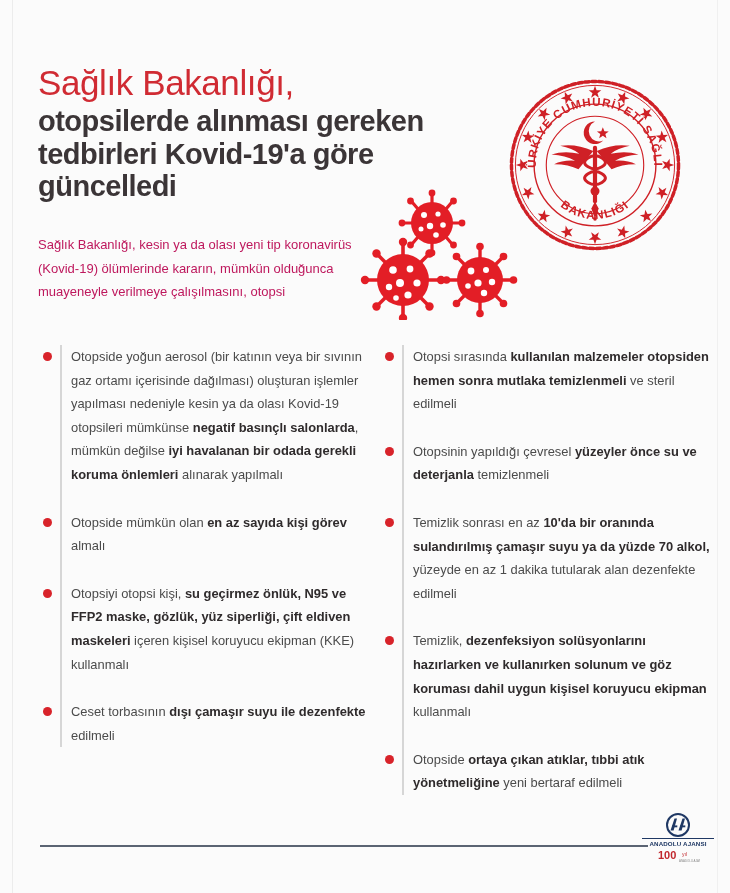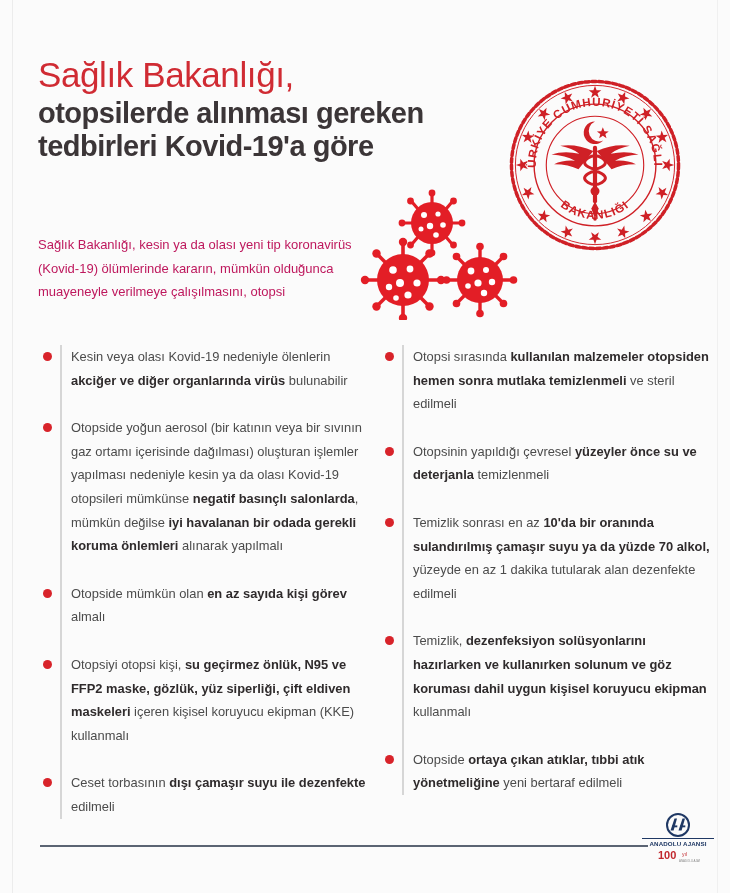--- a/index.html
+++ b/index.html
@@ -46,21 +46,21 @@
     left: 38px;
     top: 54px;
     width: 460px;
   }
   .headline-red {
     color: #d02b33;
     font-size: 35px;
     font-weight: 400;
     line-height: 42px;
     letter-spacing: -0.4px;
-    margin: 0 0 1px 0;
+    margin: 8px 0 1px 0;
     font-family: "Liberation Sans", sans-serif;
   }
   .headline-dark {
     color: #3b3537;
     font-size: 29px;
     font-weight: bold;
     line-height: 32.5px;
     letter-spacing: -0.5px;
     margin: 0;
   }
@@ -197,20 +197,21 @@
 </head>
 <body>
 
 <div class="page">
 
   <div class="header">
     <h1 class="headline-red">Sağlık Bakanlığı,</h1>
     <div class="headline-dark">
       <span class="hl">otopsilerde alınması gereken</span>
       <span class="hl">tedbirleri Kovid-19'a göre</span>
+      <span class="hl">güncelledi</span>
     </div>
   </div>
 
   <div class="subtitle">
     <span>Sağlık Bakanlığı, kesin ya da olası yeni tip koronavirüs</span>
     <span>(Kovid-19) ölümlerinde kararın, mümkün olduğunca</span>
     <span>muayeneyle verilmeye çalışılmasını, otopsi</span>
   </div>
 
   <div class="emblem">
@@ -429,25 +430,20 @@
         </g>
       </g>
     </svg>
   </div>
 
   <div class="columns">
     <div class="col col-left" id="colLeft">
         <div class="bullet-item">
           <span class="bullet-dot"></span>
           <span class="bullet-rule"></span>
-          <div class="bullet-text"><span>Kesin veya olası Kovid-19 nedeniyle ölenlerin </span><b>akciğer ve diğer organlarında virüs </b><span>bulunabilir</span></div>
-        </div>
-        <div class="bullet-item">
-          <span class="bullet-dot"></span>
-          <span class="bullet-rule"></span>
           <div class="bullet-text"><span>Otopside yoğun aerosol (bir katının veya bir sıvının gaz ortamı içerisinde dağılması) oluşturan işlemler yapılması nedeniyle kesin ya da olası Kovid-19 otopsileri mümkünse </span><b>negatif basınçlı salonlarda</b><span>, mümkün değilse </span><b>iyi havalanan bir odada gerekli koruma önlemleri </b><span>alınarak yapılmalı</span></div>
         </div>
         <div class="bullet-item">
           <span class="bullet-dot"></span>
           <span class="bullet-rule"></span>
           <div class="bullet-text"><span>Otopside mümkün olan </span><b>en az sayıda kişi görev </b><span>almalı</span></div>
         </div>
         <div class="bullet-item">
           <span class="bullet-dot"></span>
           <span class="bullet-rule"></span>

